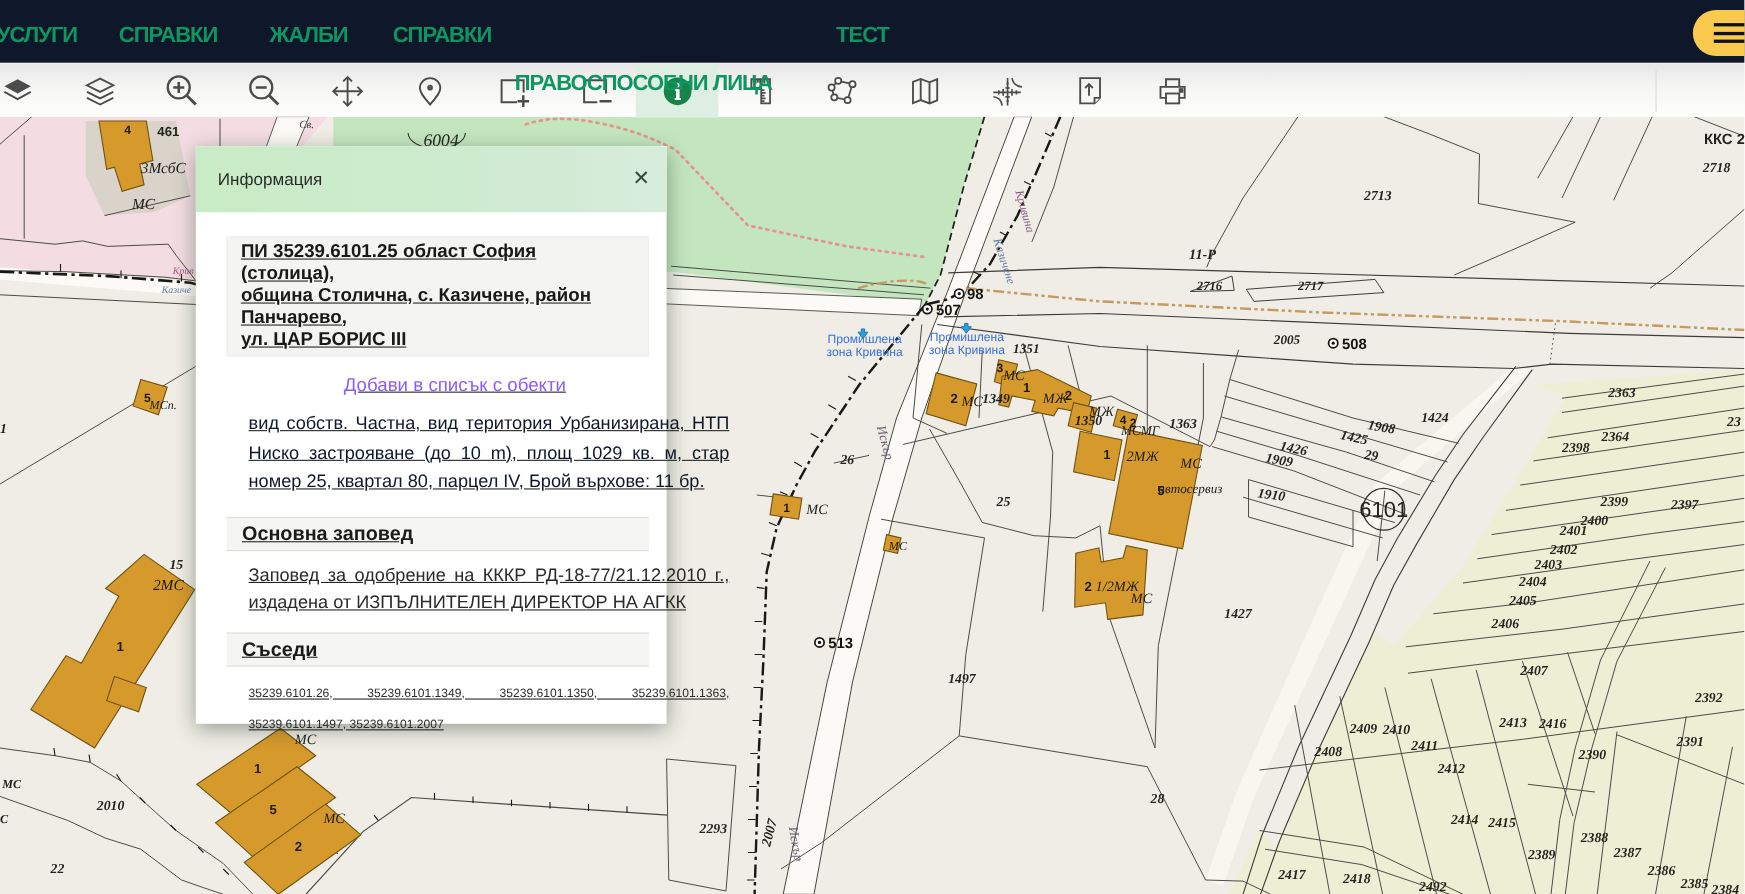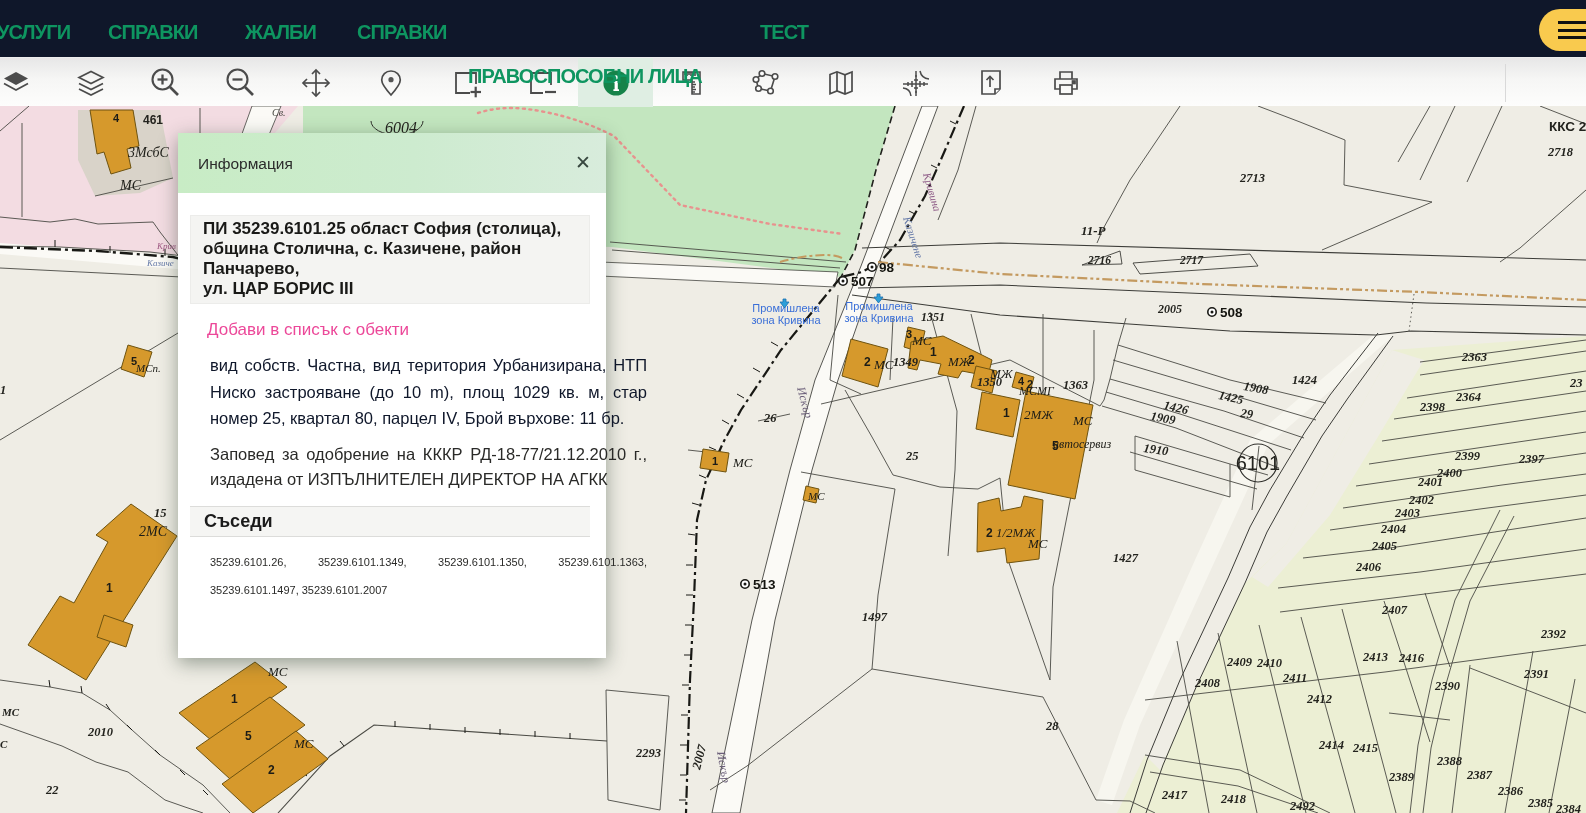--- a/index.html
+++ b/index.html
@@ -17,23 +17,23 @@
 .tcell.active{background:#dfeee3;}
 .tcell svg{position:absolute;left:50%;top:50%;transform:translate(-50%,-50%);}
 #tbend{position:absolute;left:1505px;top:6px;height:38px;width:1px;background:#d9d9d9;}
 
 #map{position:absolute;left:0;top:106px;width:1586px;height:707px;z-index:1;}
 
 #panel{position:absolute;left:178px;top:133px;width:428px;height:525px;background:#fff;z-index:40;box-shadow:0 5px 18px rgba(40,60,45,.45);}
 #phead{position:relative;height:60px;background:linear-gradient(90deg,#c8ecc5 0%,#cdebcf 55%,#d8ecdc 100%);}
 #phead .t{position:absolute;left:20px;top:22px;font-size:15.5px;color:#2b2b2b;}
 #phead .x{position:absolute;right:8px;top:15px;width:30px;height:30px;color:#37473f;font-size:19px;line-height:30px;text-align:center;font-weight:normal;}
-#pbody{position:relative;padding:0 16px 0 12px;color:#262624;}
+#pbody{position:relative;padding:0 16px 0 28px;color:#262624;text-decoration:underline;}
 .blk1{margin-top:22px;background:#f4f4f2;border:1px solid #ececea;padding:3px 12px 4px 12px;font-weight:bold;font-size:17px;line-height:20px;color:#191917;}
-.plink{margin:16px 0 0 17px;color:#ec4899;font-size:17px;}
+.plink{margin:16px 0 0 31px;color:#8b5cf6;font-size:17px;text-align:center;}
 .para{margin:12px 0 0 20px;width:437px;font-size:16.5px;line-height:26.5px;text-align:justify;color:#0f172a;}
 .sect{background:#f5f5f3;border-top:1px solid #dcdcda;border-bottom:1px solid #dcdcda;padding:3px 12px 4px 14px;font-weight:bold;font-size:18px;line-height:22px;color:#1b1b1b;}
 .para2{margin:10px 0 0 20px;width:437px;font-size:16.5px;line-height:25.5px;text-align:justify;color:#2a2a28;}
 .para3{margin:11px 0 0 20px;width:437px;font-size:11px;line-height:28px;text-align:justify;color:#2a2a28;}
 </style>
 </head>
 <body>
 <div id="page">
 <div id="map">
 <svg width="1586" height="707" viewBox="0 106 1586 707">
@@ -495,18 +495,19 @@
 </div>
 <div id="panel">
   <div id="phead">
         <span class="t">Информация</span>
         <span class="x">✕</span>
       </div>
   <div id="pbody">
     <div class="blk1">ПИ 35239.6101.25 област София (столица),<br>община Столична, с. Казичене, район Панчарево,<br>ул. ЦАР БОРИС III</div>
     <div class="plink">Добави в списък с обекти</div>
     <div class="para">вид собств. Частна, вид територия Урбанизирана, НТП Ниско застрояване (до 10 m), площ 1029 кв. м, стар номер 25, квартал 80, парцел IV, Брой върхове: 11 бр.</div>
+    <div class="sect" style="margin-top:18px">Основна заповед</div>
     <div class="para2">Заповед за одобрение на КККР РД-18-77/21.12.2010 г., издадена от ИЗПЪЛНИТЕЛЕН ДИРЕКТОР НА АГКК</div>
     <div class="sect" style="margin-top:13px">Съседи</div>
     <div class="para3">35239.6101.26, 35239.6101.1349, 35239.6101.1350, 35239.6101.1363, 35239.6101.1497, 35239.6101.2007</div>
   </div>
 </div>
 </div>
 
 </body></html>

